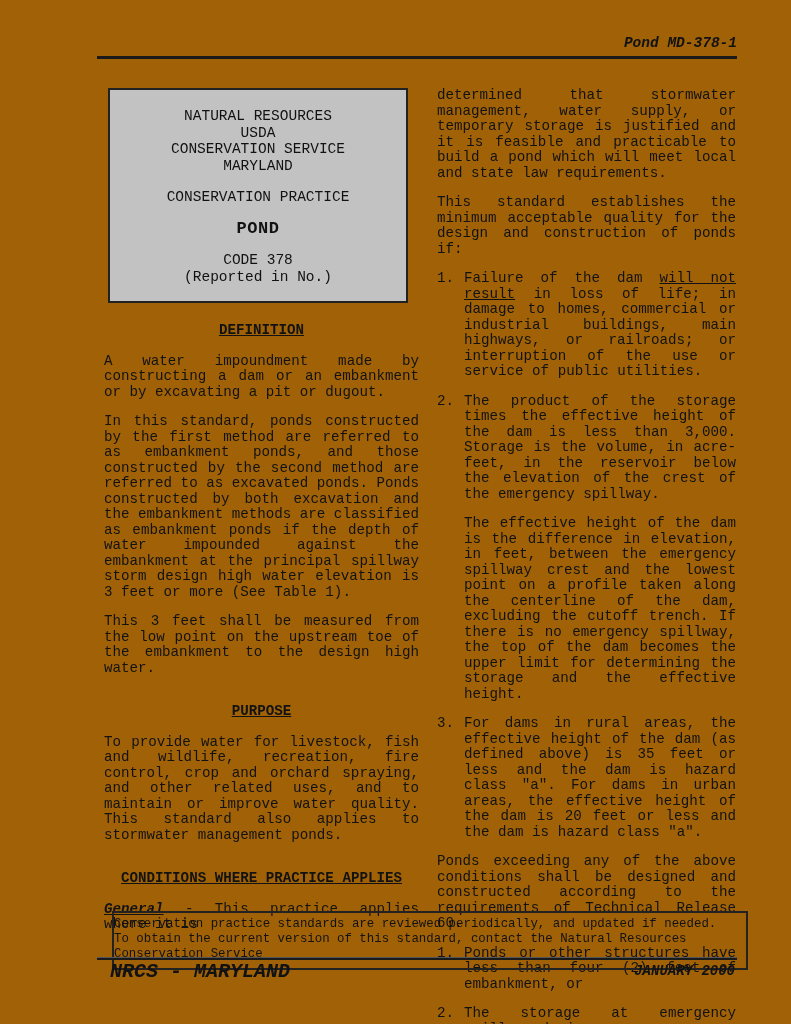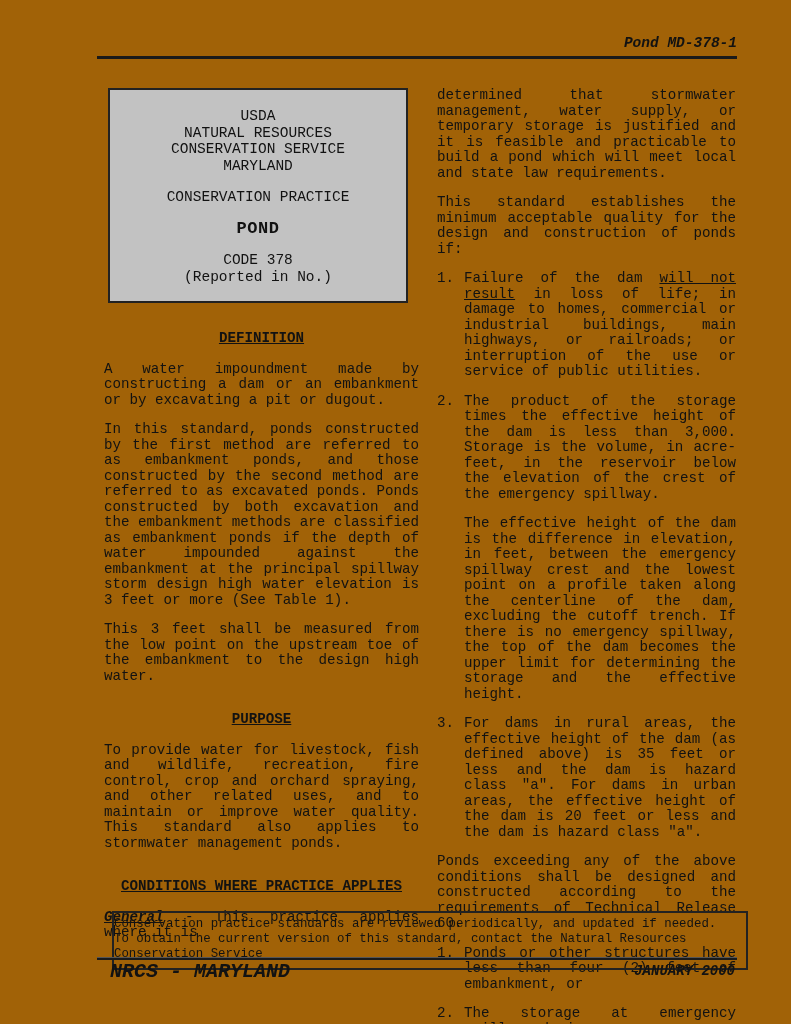--- a/index.html
+++ b/index.html
@@ -46,21 +46,21 @@
   }
   p.body-par {
     margin: 0 0 14px 0;
     text-align: justify;
   }
   .sec-heading {
     text-align: center;
     font-weight: bold;
     margin: 28px 0 15px 0;
   }
-  .sec-heading.first { margin-top: 28px; }
+  .sec-heading.first { margin-top: 20px; }
   .sec-heading span { text-decoration: underline; }
   .lead-word {
     font-weight: bold;
     font-style: italic;
     text-decoration: underline;
   }
   .inline-underline { text-decoration: underline; }
   
   .title-box {
     box-sizing: border-box;
@@ -135,22 +135,22 @@
 <body>
 
 <div class="page">
 
   <div class="doc-ref">Pond MD-378-1</div>
   <div class="header-rule"></div>
 
   <div class="col-left">
 
     <div class="title-box">
+      <div>NATURAL RESOURCES</div>
       <div>USDA</div>
-      <div>NATURAL RESOURCES</div>
       <div>CONSERVATION SERVICE</div>
       <div>MARYLAND</div>
       <div class="gap"></div>
       <div>CONSERVATION PRACTICE</div>
       <div class="gap"></div>
       <div class="practice-name">POND</div>
       <div class="gap"></div>
       <div>CODE 378</div>
       <div>(Reported in No.)</div>
     </div>

